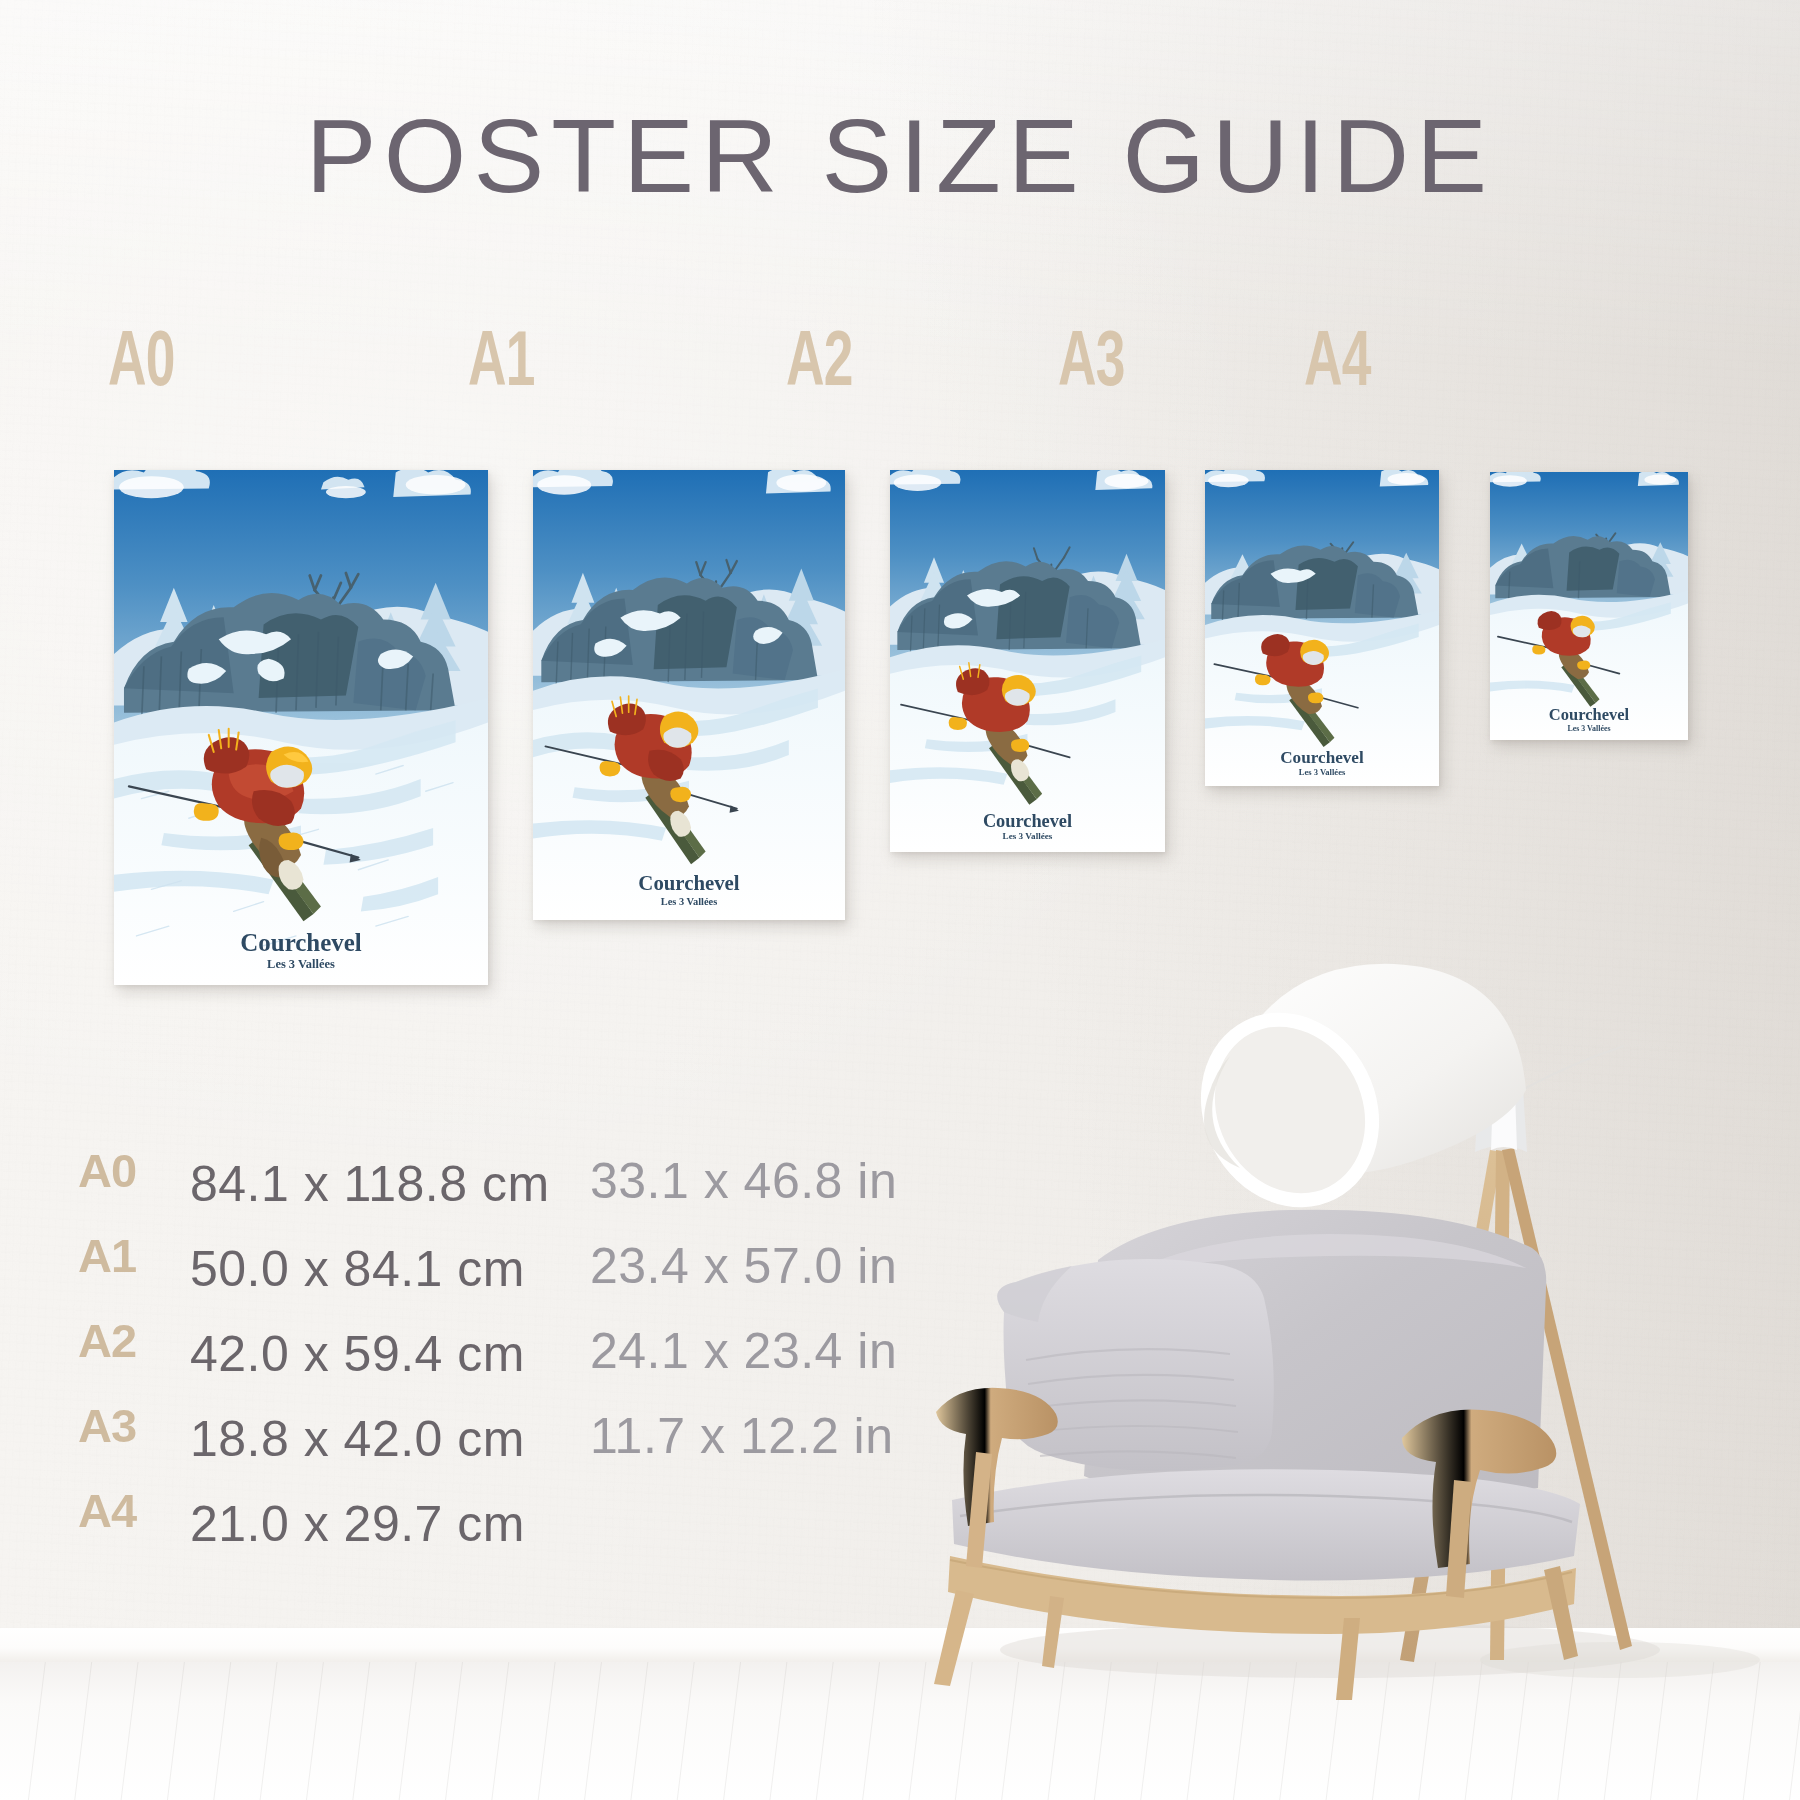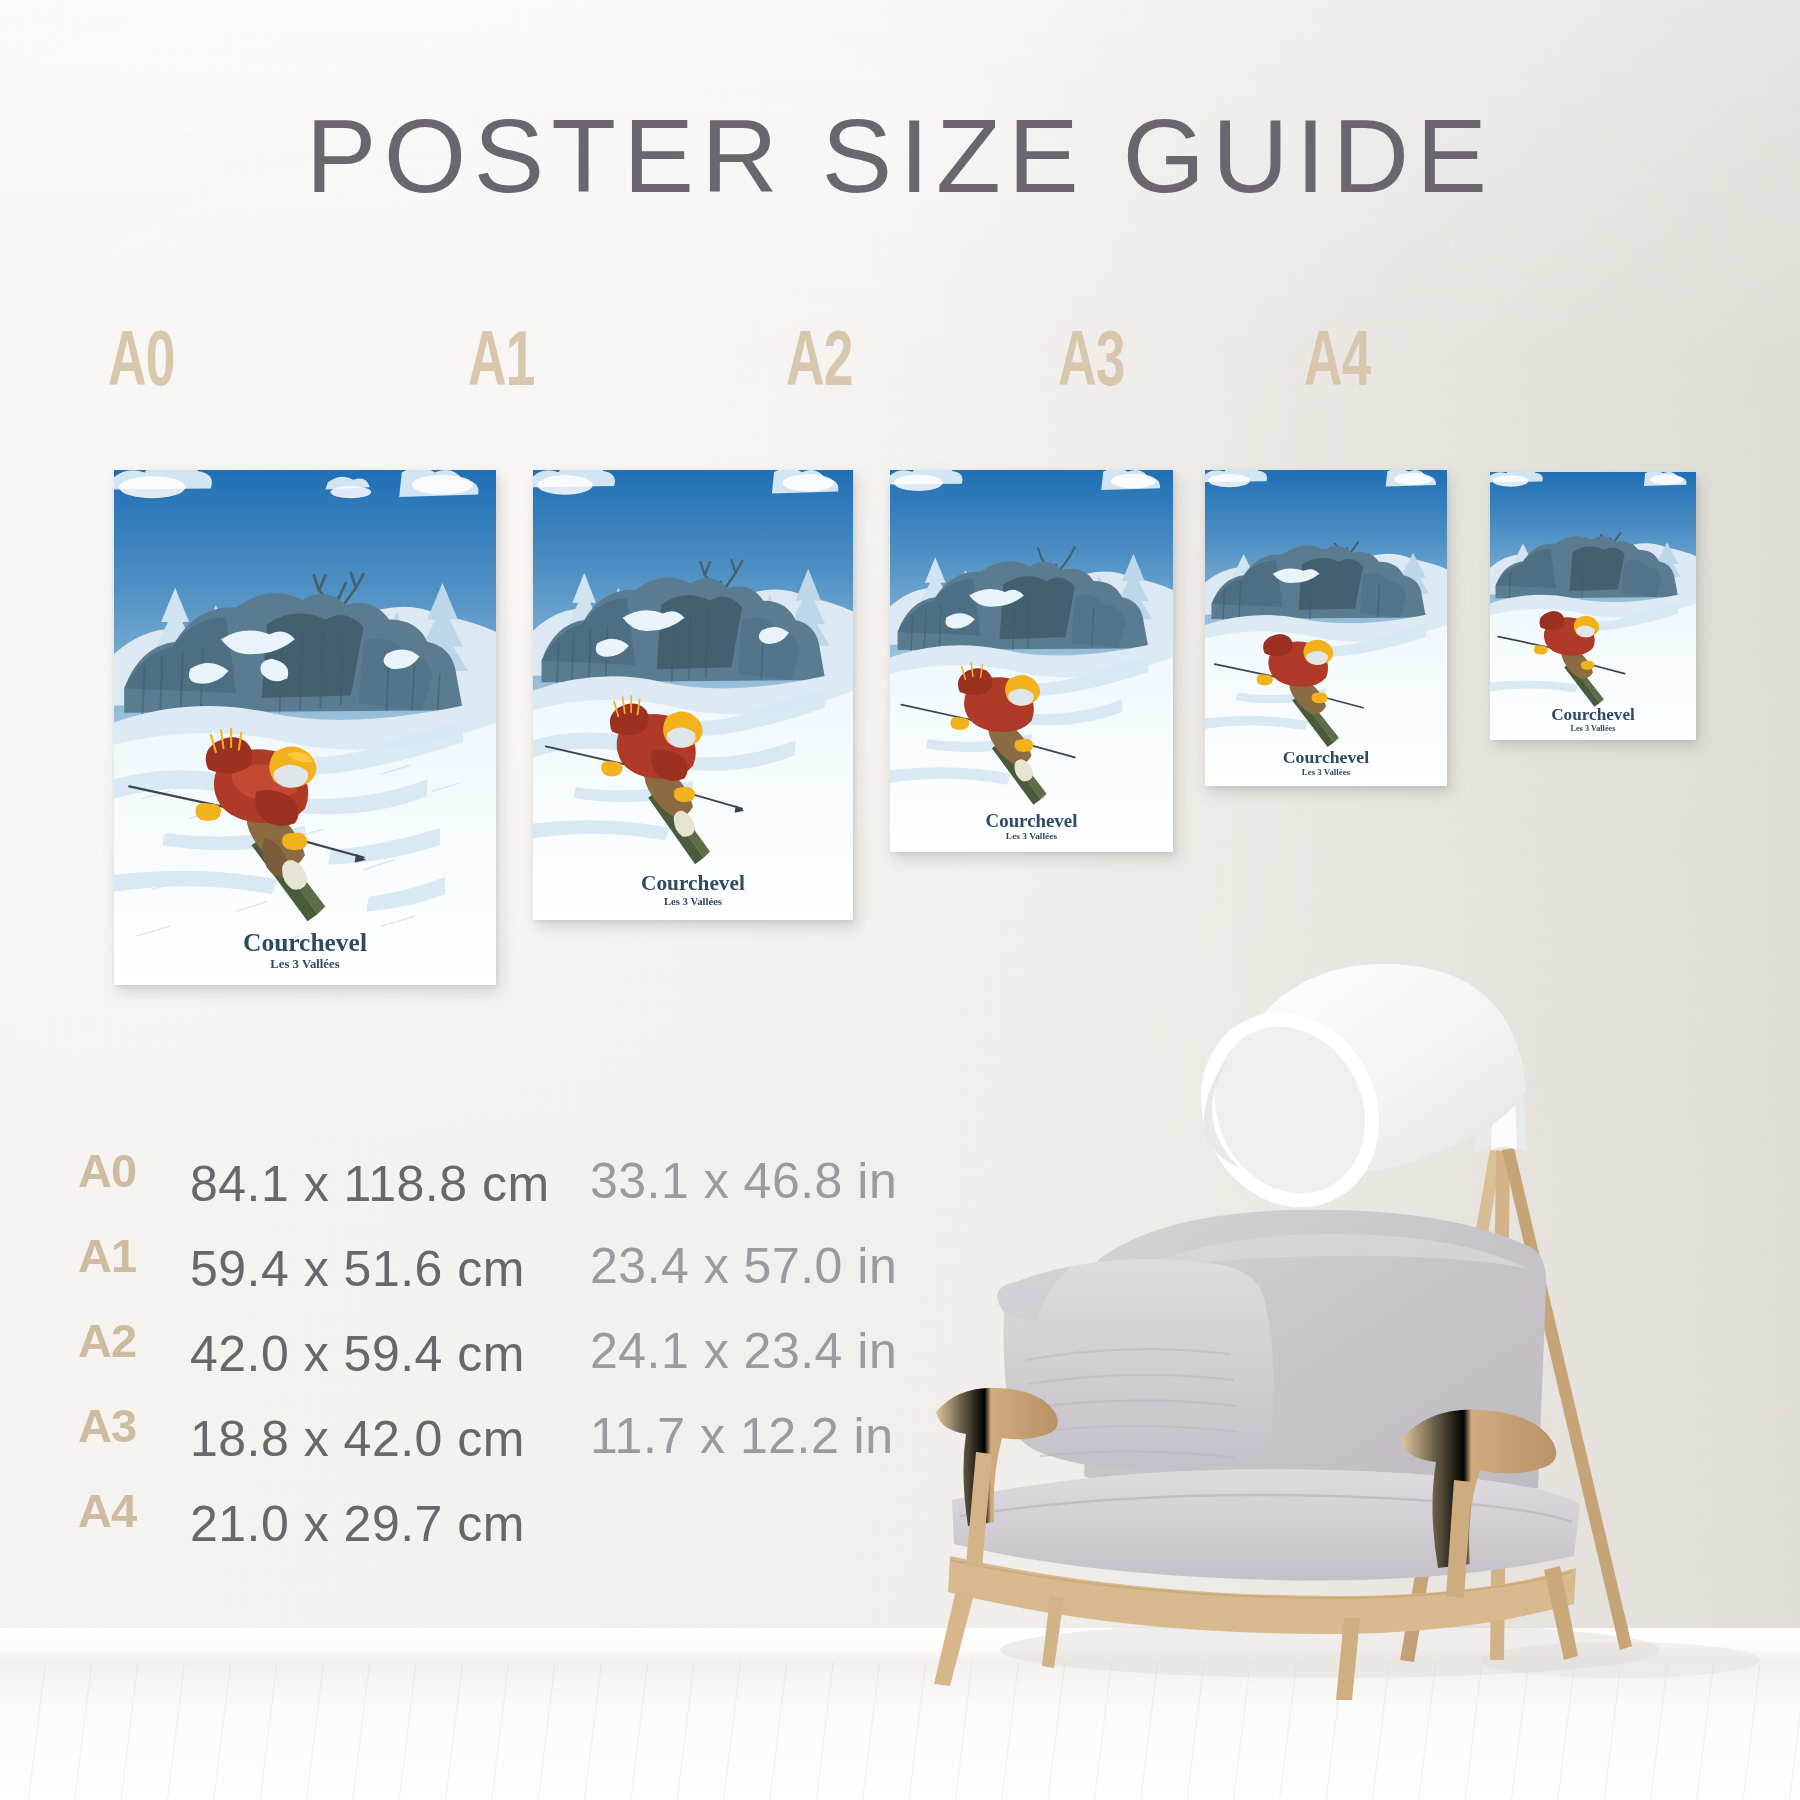--- a/index.html
+++ b/index.html
@@ -96,21 +96,20 @@
     transform-origin: left top;
     font-family: "Liberation Sans", sans-serif;
   }
 
   
   .poster {
     position: absolute;
     background: #ffffff;
     box-shadow: 4px 7px 14px rgba(120,112,105,0.24), 1px 2px 4px rgba(120,112,105,0.14);
     overflow: hidden;
-    padding-left: 8px;
   }
   .poster-art {
     position: absolute;
     inset: 0;
     overflow: hidden;
   }
   .poster-art svg { display: block; width: 100%; height: 100%; }
 
   
   .size-table {
@@ -648,21 +647,21 @@
   <div class="size-table">
 
     <div class="size-row">
       <div class="cell-code">A0</div>
       <div class="cell-cm">84.1 x 118.8 cm</div>
       <div class="cell-in">33.1 x 46.8 in</div>
     </div>
 
     <div class="size-row">
       <div class="cell-code">A1</div>
-      <div class="cell-cm">59.4 x 51.6 cm</div>
+      <div class="cell-cm">50.0 x 84.1 cm</div>
       <div class="cell-in">23.4 x 57.0 in</div>
     </div>
 
     <div class="size-row">
       <div class="cell-code">A2</div>
       <div class="cell-cm">42.0 x 59.4 cm</div>
       <div class="cell-in">24.1 x 23.4 in</div>
     </div>
 
     <div class="size-row">

